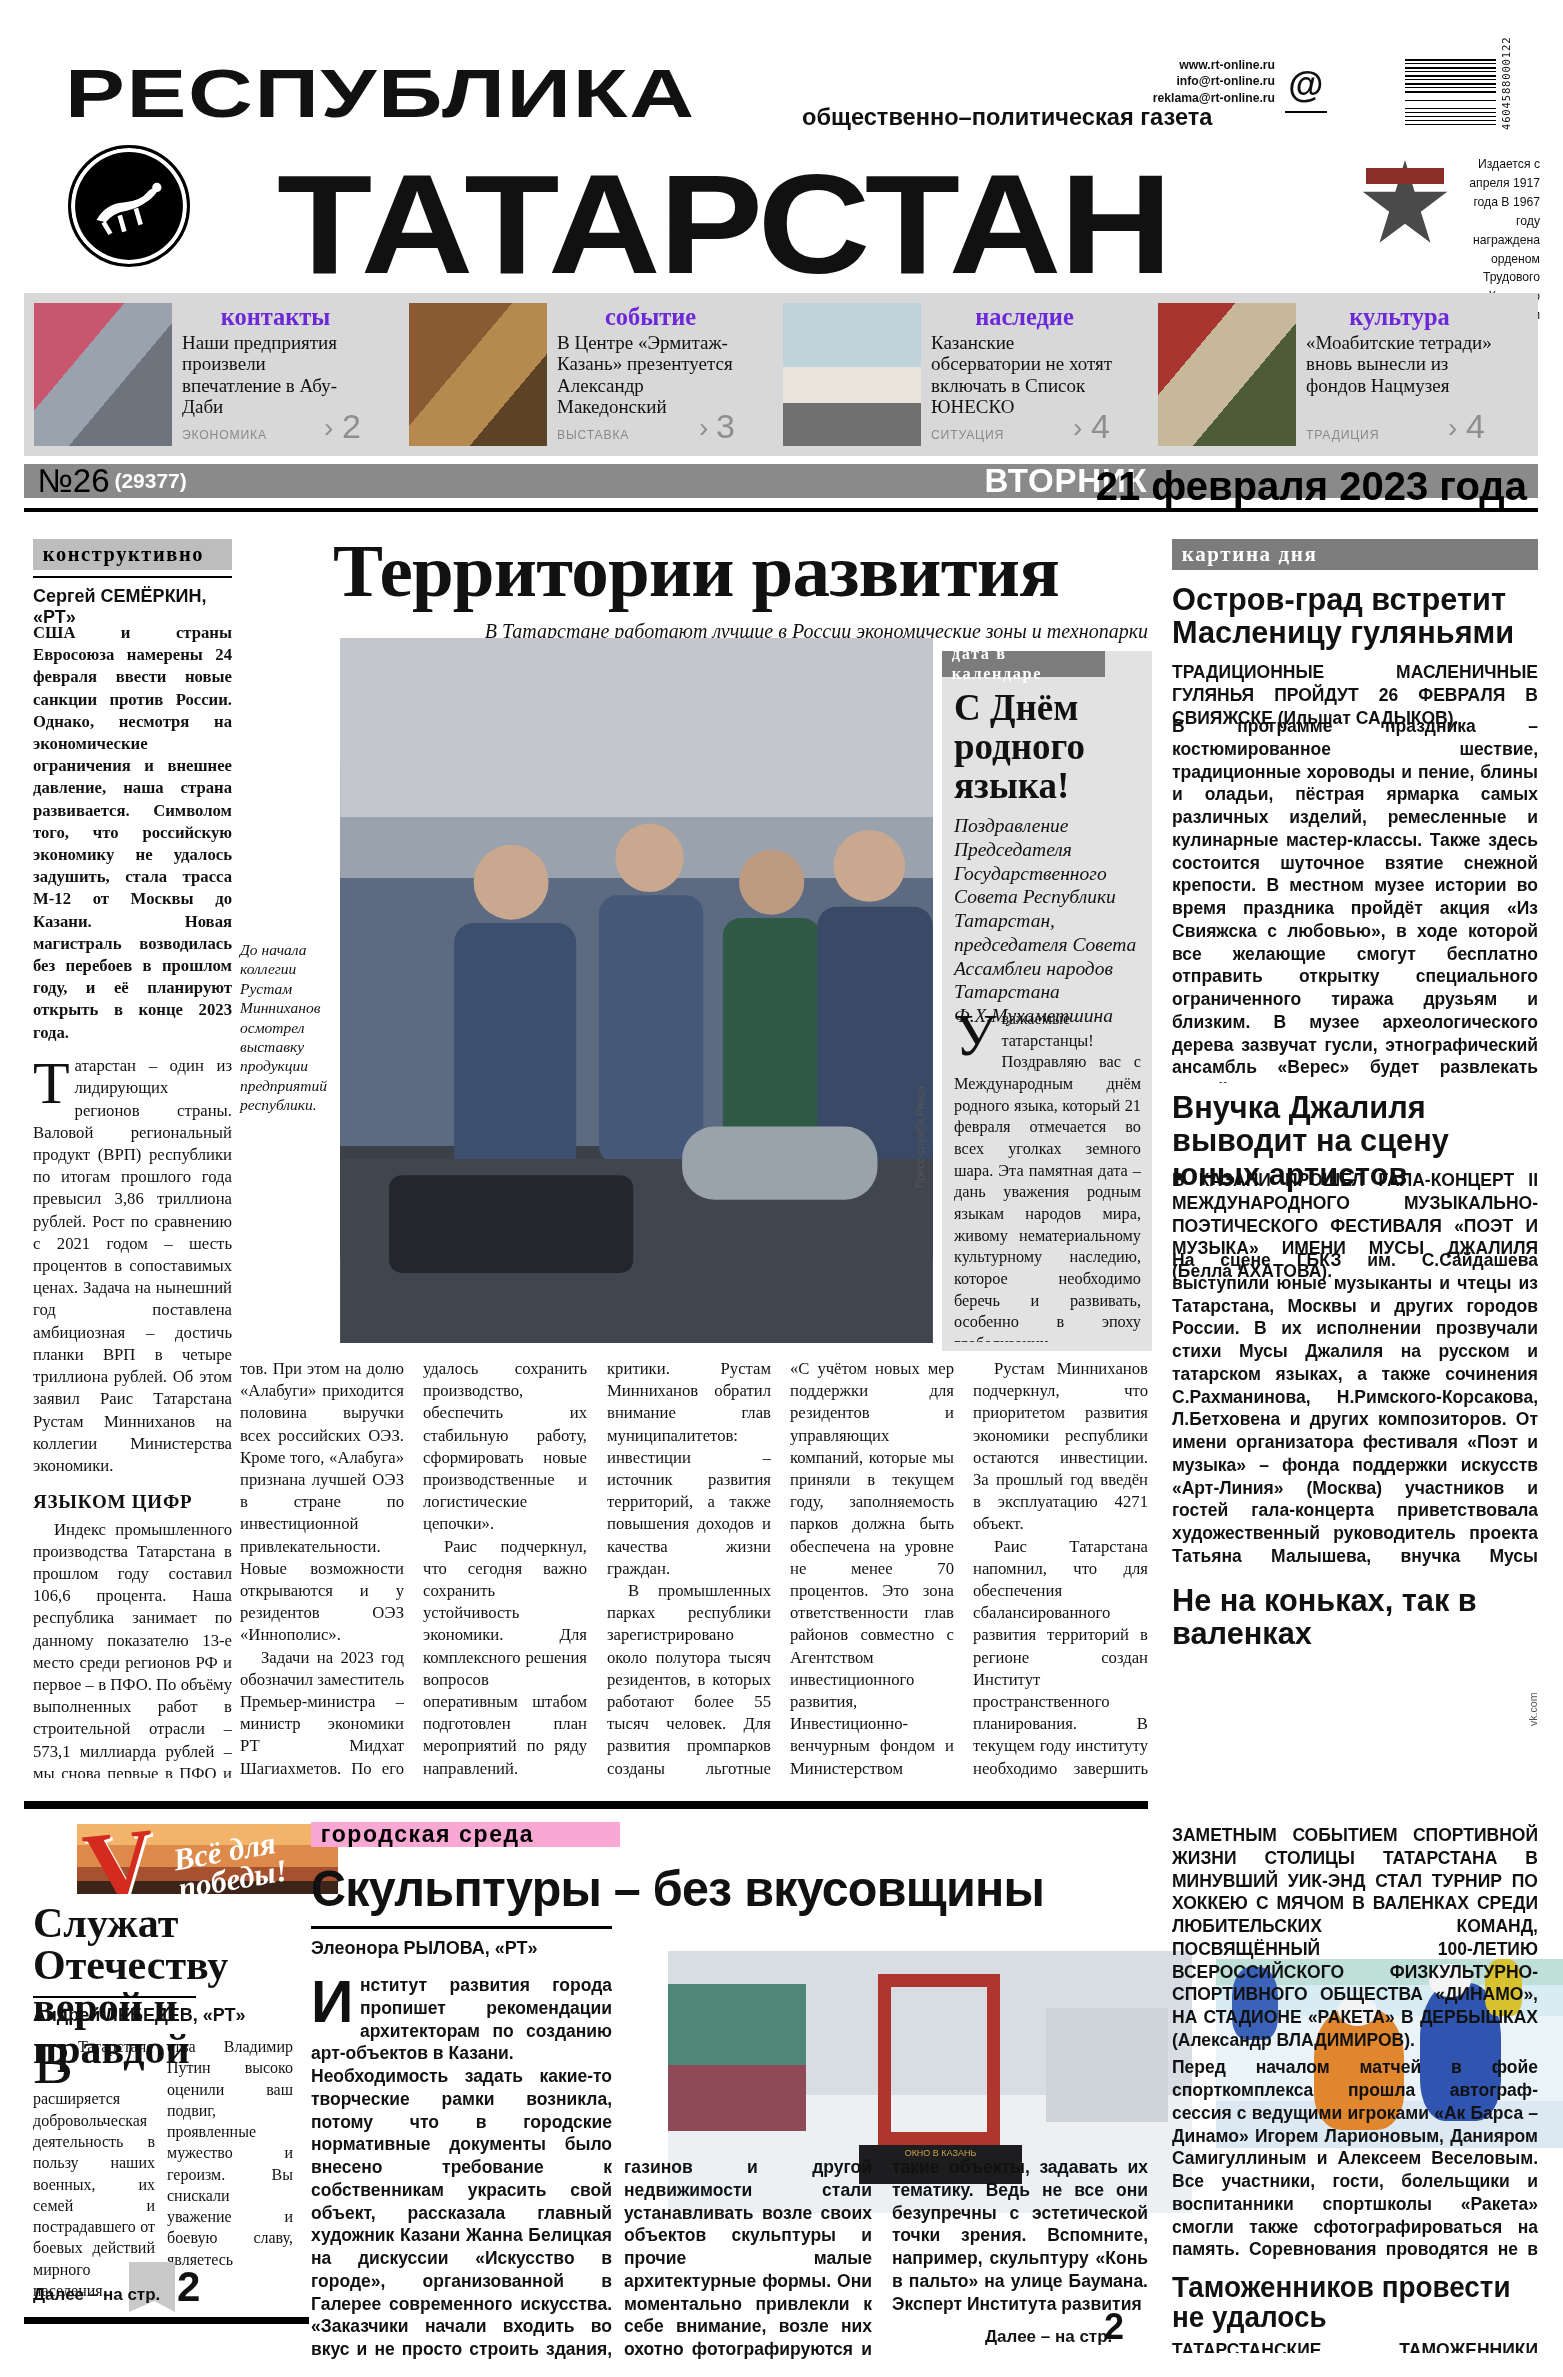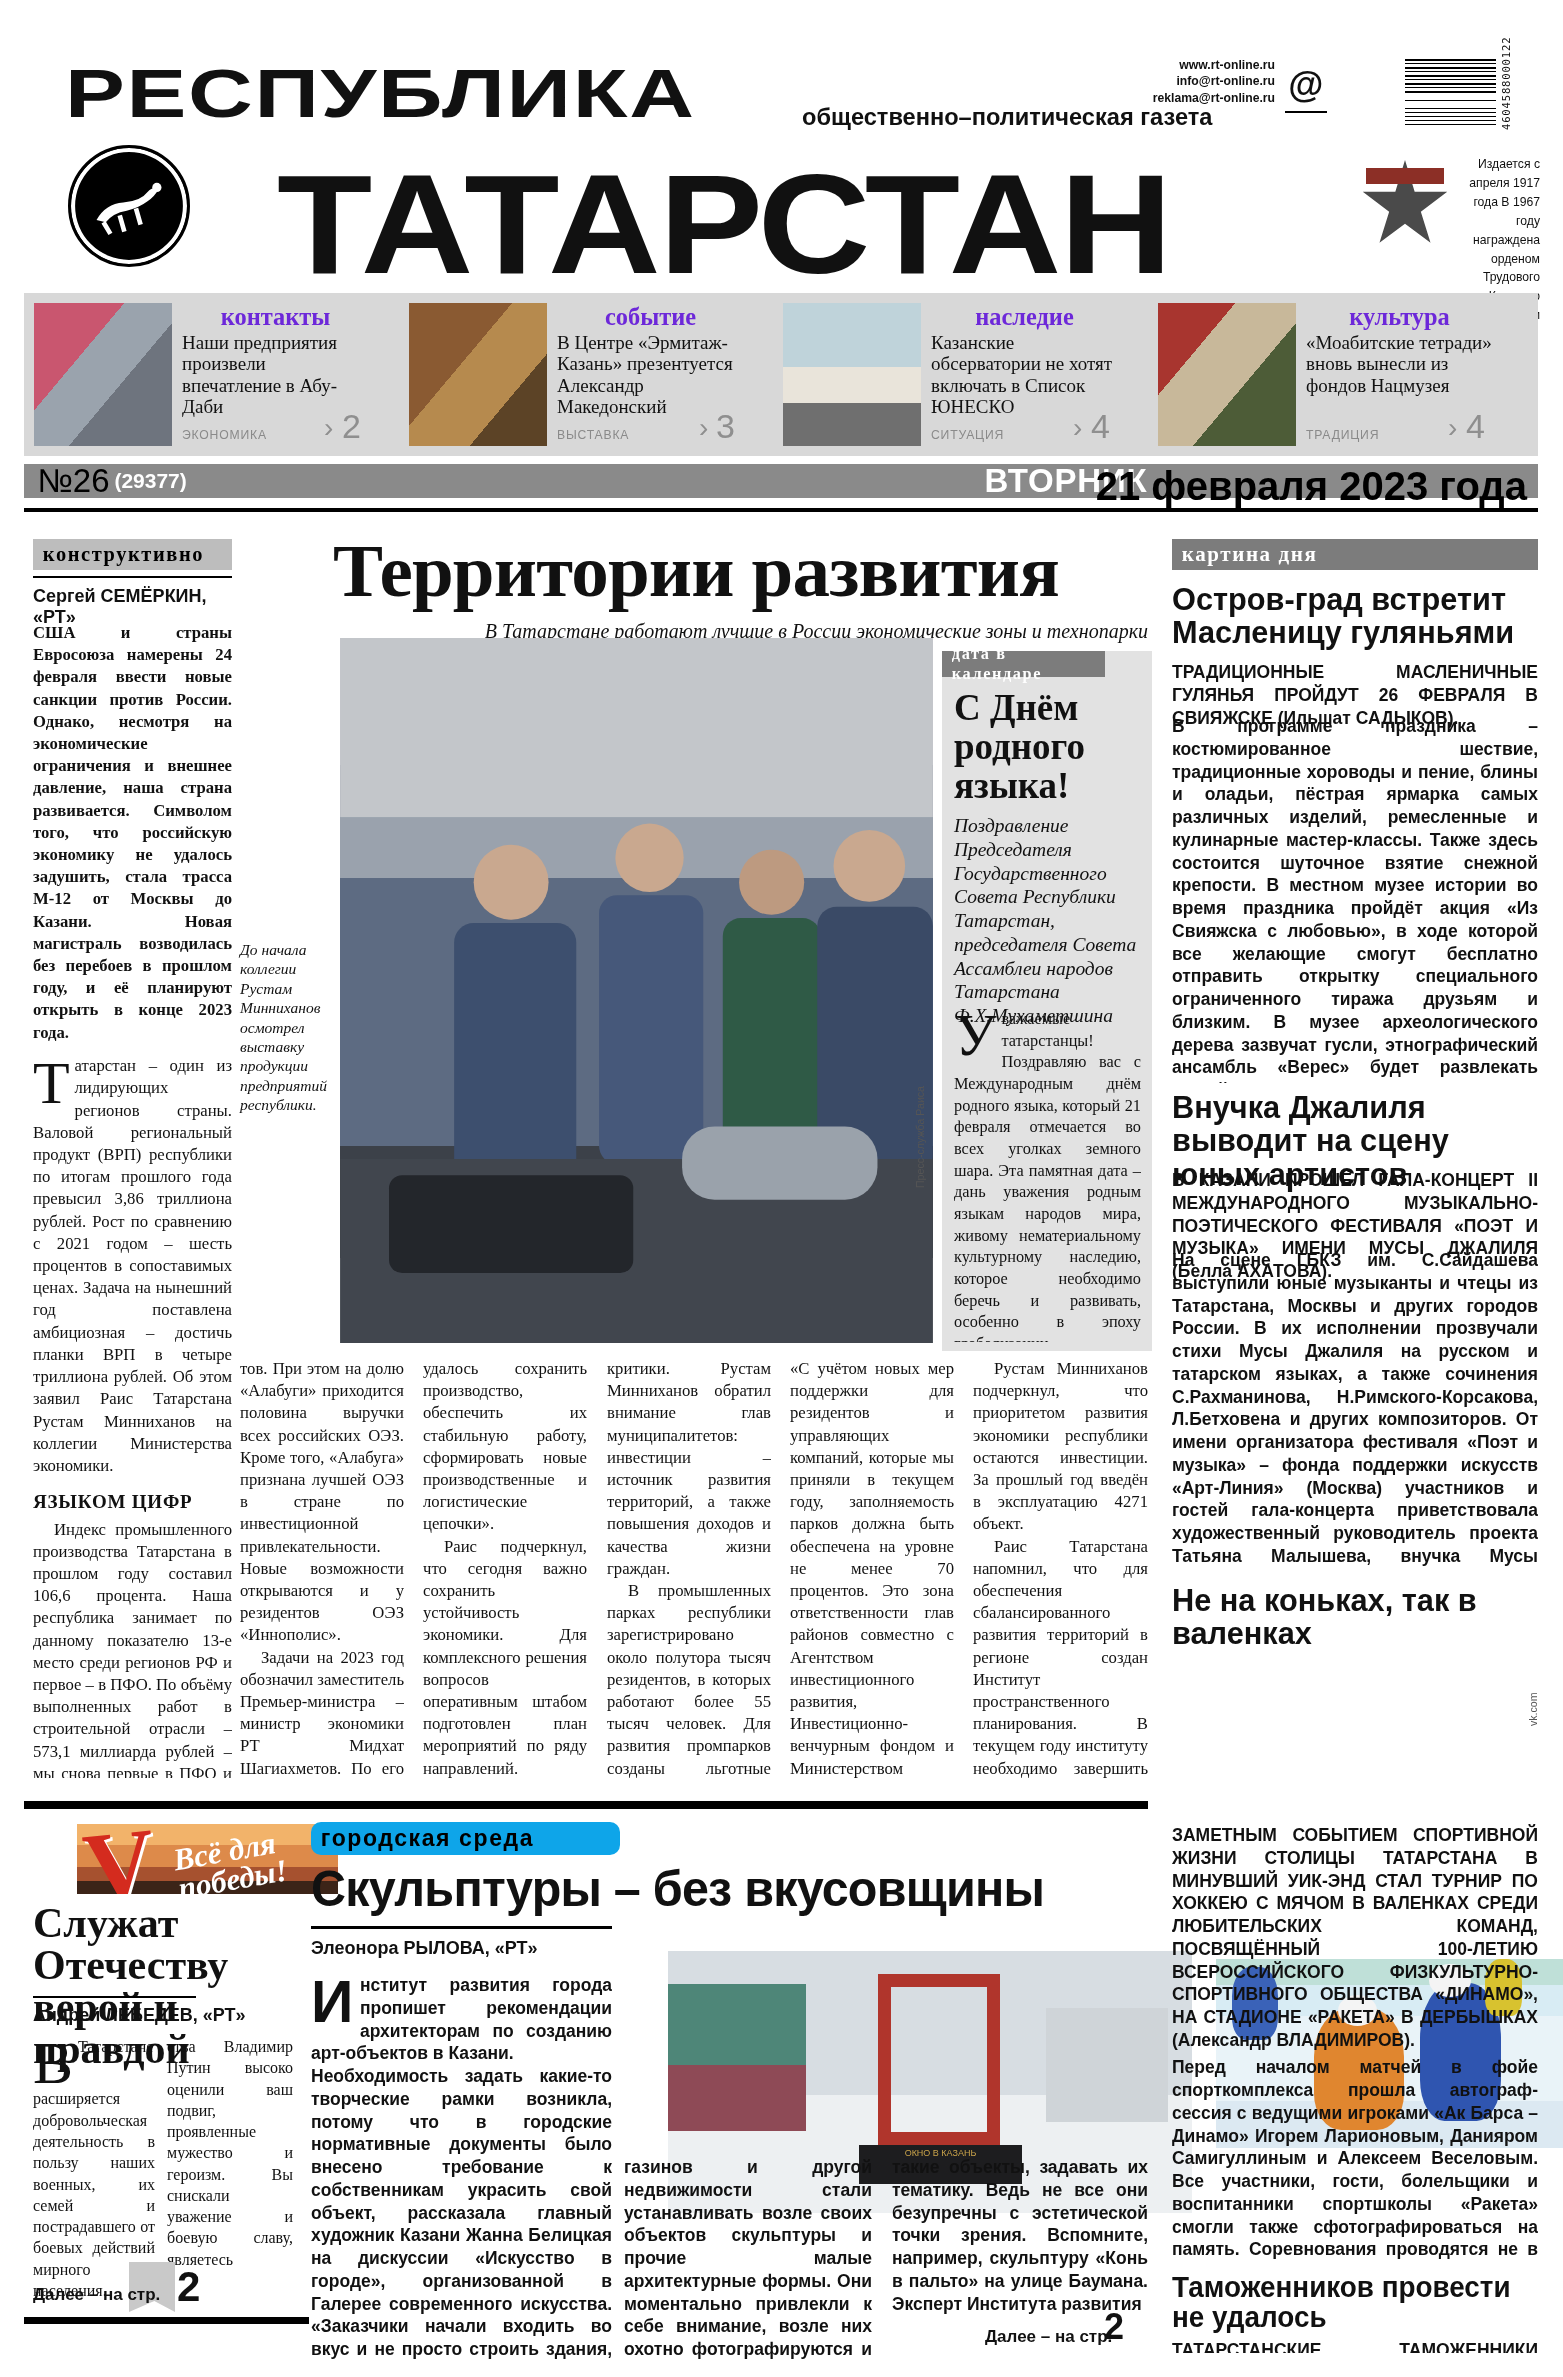--- a/index.html
+++ b/index.html
@@ -277,21 +277,21 @@
   </div>
   <div class="abs col" style="left:167px; top:2036px; width:126px; height:236px; font-size:16px;">
     <p class="noind">ства Владимир Путин высоко оценили ваш подвиг, проявленные мужество и героизм. Вы снискали уважение и боевую славу, являетесь примером стойкости и мужества для всех наших Вооружённых сил и, конечно, для всех граждан. Уверен, вы и дальше будете верой и правдой служить нашей стране, на благо и процветание. Здоровья вам и благополучия! И конечно, всем нам желаю скорейшей победы», – обратился Линар Закиров к добровольцу Андрею.</p>
   </div>
   <div class="abs corner" style="left:129px; top:2262px; width:46px; height:50px;"></div>
   <div class="abs morebox" style="left:33px; top:2285px;">
     <span>Далее – на стр.</span>
   </div>
   <div class="abs bignum" style="left:177px; top:2263px;">2</div>
 
-  <div class="abs lbl-gray" style="left:311px; top:1822px; width:309px; height:33px; background:#0ea5e9; font-family:'Liberation Sans',sans-serif; font-size:23px; font-weight:700;border-radius:10px;">городская среда</div>
+  <div class="abs lbl-gray" style="left:311px; top:1822px; width:309px; height:25px; background:#f9a8d4; font-family:'Liberation Sans',sans-serif; font-size:23px; font-weight:700;">городская среда</div>
   <div class="abs c-headline" style="left:311px; top:1860px; width:847px;">Скульптуры – без вкусовщины</div>
   <div class="abs blackrule" style="left:311px; top:1926px; width:301px; height:3.3px;"></div>
   <div class="abs byline" style="left:311px; top:1938px; width:301px;">Элеонора РЫЛОВА, «РТ»</div>
 
   <div class="abs c-col" style="left:311px; top:1974px; width:301px; height:388px;">
     <p class="cdrop noind" style="font-weight:700;">Институт развития города пропишет рекомендации архитекторам по созданию арт-объектов в Казани.</p>
     <p class="noind">Необходимость задать какие-то творческие рамки возникла, потому что в городские нормативные документы было внесено требование к собственникам украсить свой объект, рассказала главный художник Казани Жанна Белицкая на дискуссии «Искусство в городе», организованной в Галерее современного искусства. «Заказчики начали входить во вкус и не просто строить здания, а строить их красивыми и творчески подходить к благоустройству территории. Даже соперничать между собой», – заявила она.</p>
 
   </div>
 

